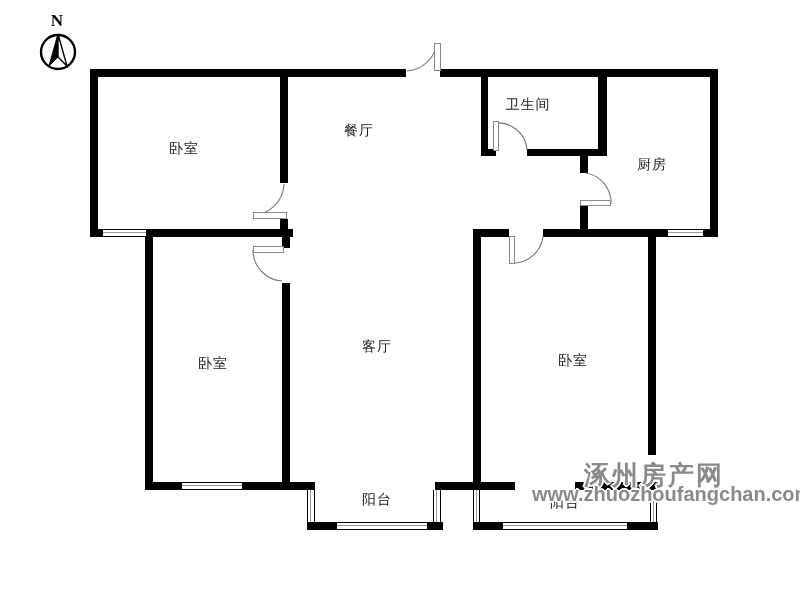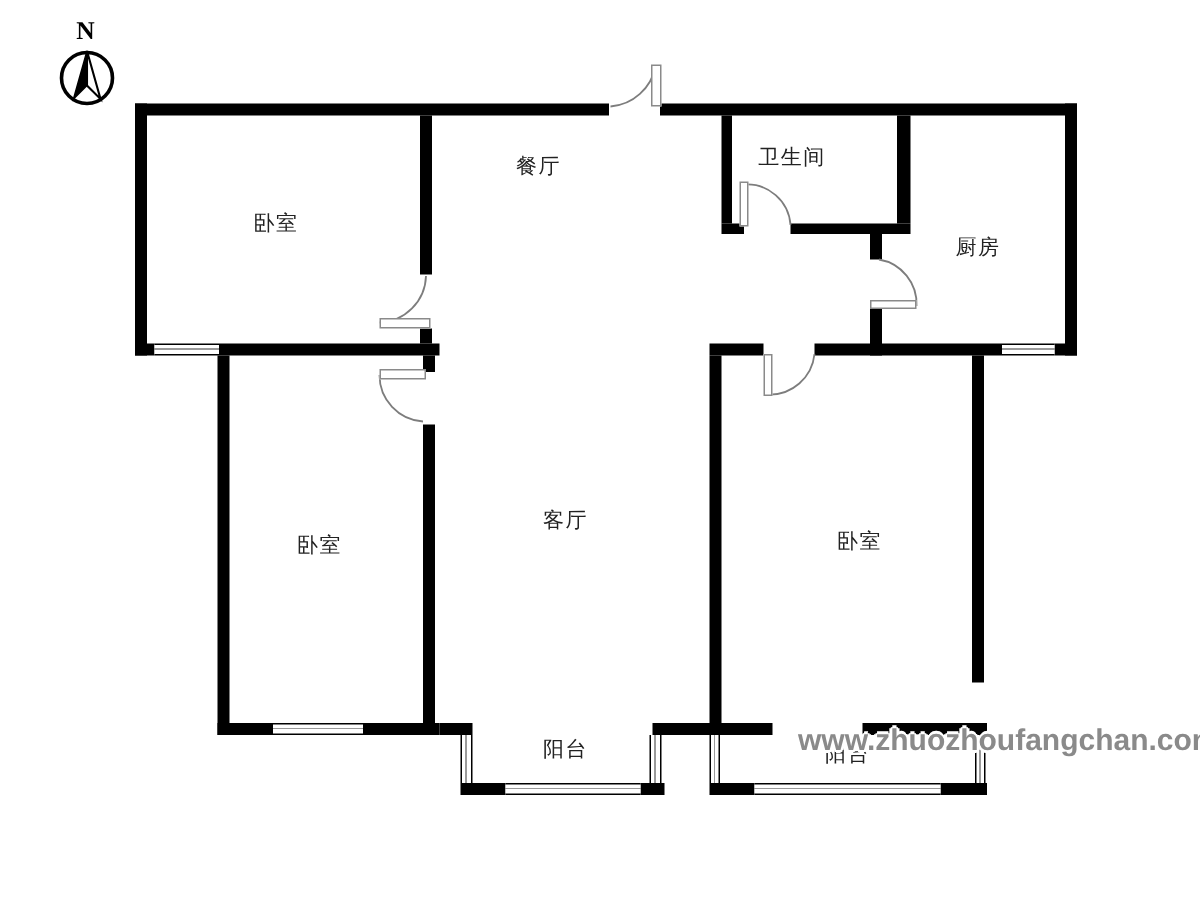--- a/index.html
+++ b/index.html
@@ -100,24 +100,25 @@
     <g>
       <circle cx="58" cy="52" r="17" stroke="#000" stroke-width="2.4" fill="none"></circle>
       <polygon points="58,34 49,66 58,57" fill="#000" stroke="#000" stroke-width="1"></polygon>
       <polygon points="58,34 67,66 58,57" fill="#fff" stroke="#000" stroke-width="1.4"></polygon>
     </g>
   </svg>
 
   <div class="compass-n">N</div>
 
   <div class="room-label" style="left:184px;top:149px">卧室</div>
-  <div class="room-label" style="left:359px;top:111px">餐厅</div>
+  <div class="room-label" style="left:359px;top:131px">餐厅</div>
   <div class="room-label" style="left:528px;top:105px">卫生间</div>
   <div class="room-label" style="left:652px;top:165px">厨房</div>
   <div class="room-label" style="left:213px;top:364px">卧室</div>
   <div class="room-label" style="left:377px;top:347px">客厅</div>
   <div class="room-label" style="left:573px;top:361px">卧室</div>
   <div class="room-label" style="left:377px;top:500px">阳台</div>
   <div class="room-label" style="left:565px;top:503px">阳台</div>
 
+  <div class="wm wm-1">涿州房产网</div>
   <div class="wm wm-2">www.zhuozhoufangchan.com</div>
 
 </div>
 
 </body></html>

